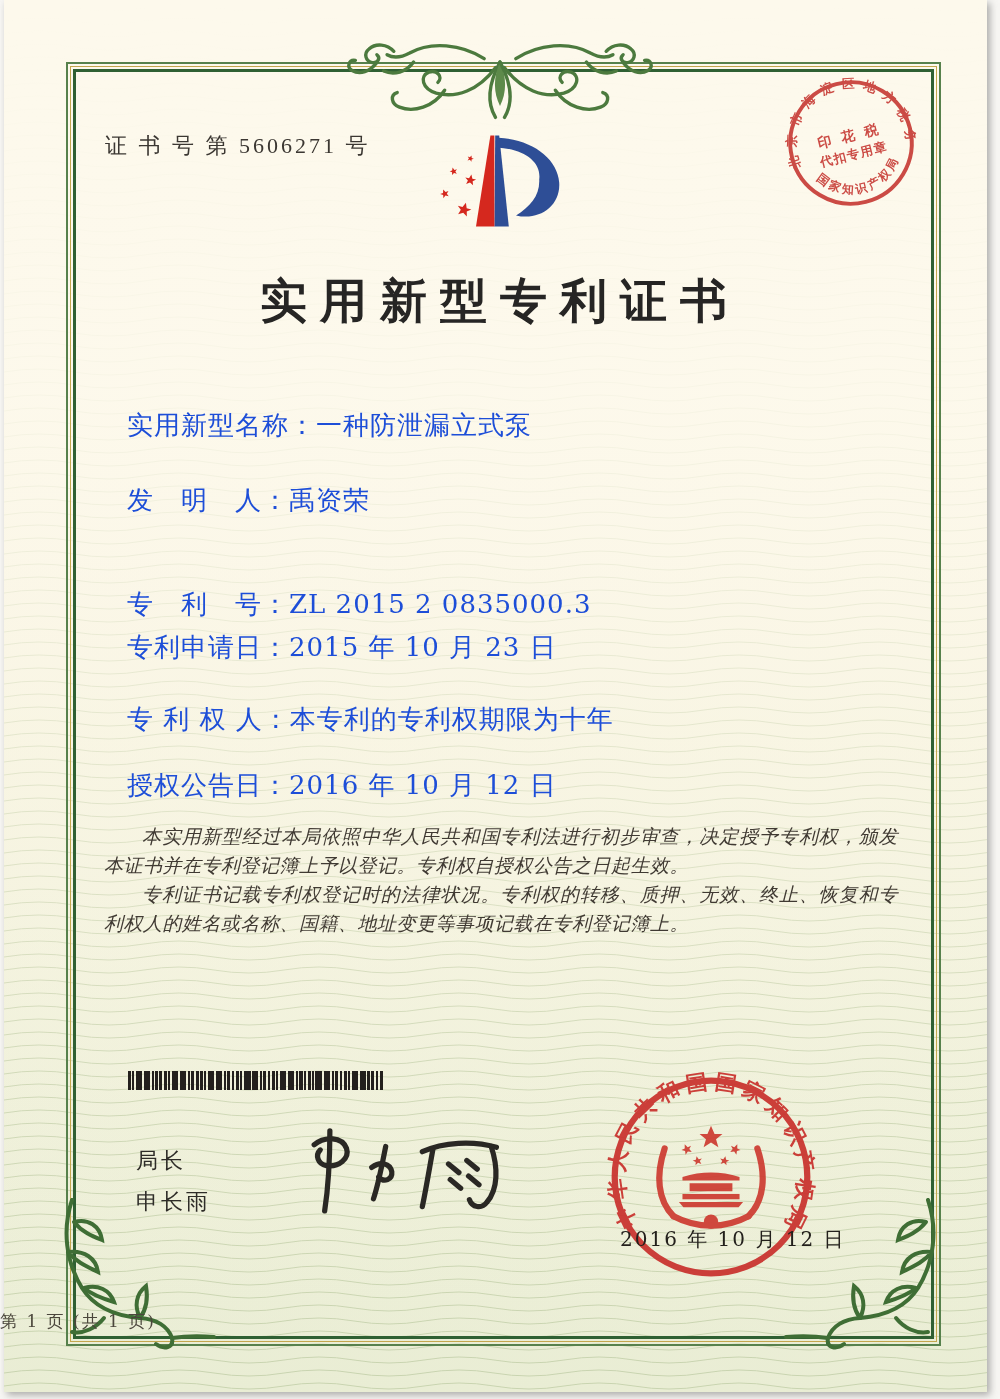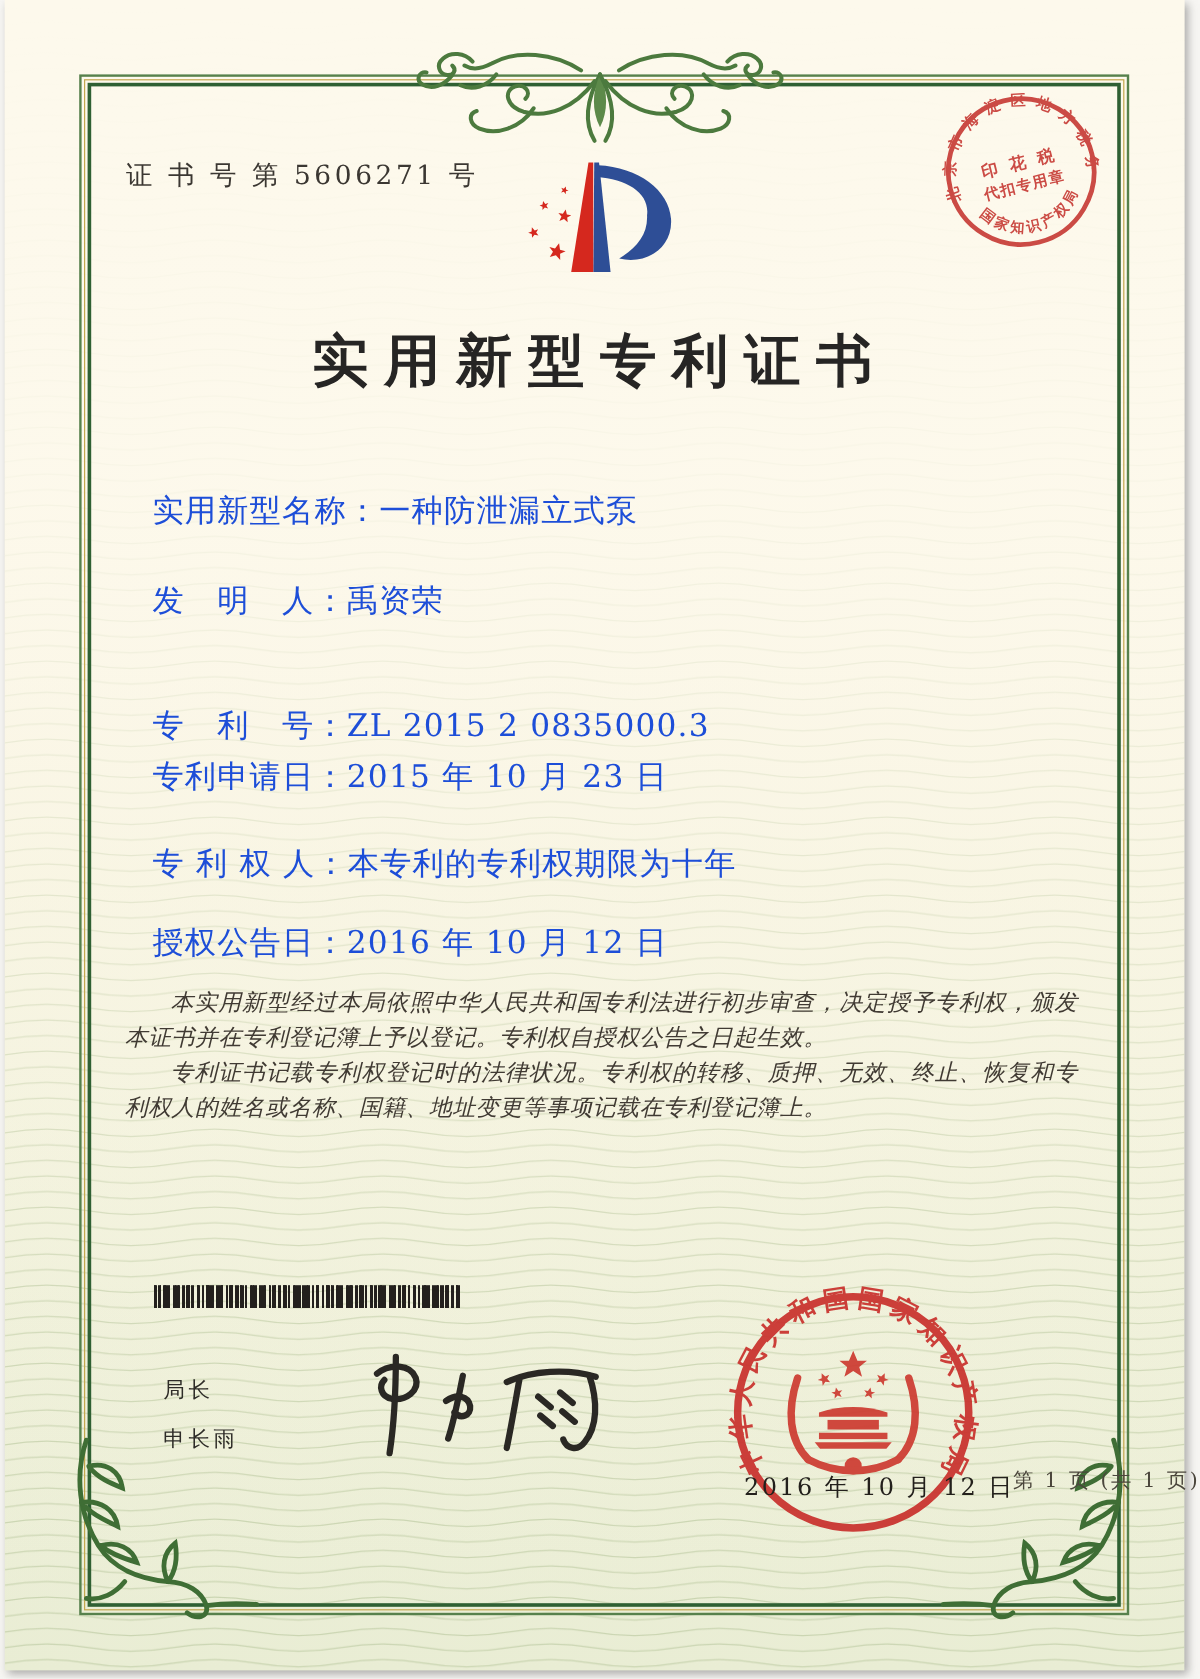--- a/index.html
+++ b/index.html
@@ -16,42 +16,42 @@
   .waves{position:absolute;left:0;top:0;width:100%;height:100%;opacity:.55;}
   .tint{position:absolute;left:0;top:0;width:100%;height:100%;
     background:linear-gradient(180deg,rgba(253,249,236,1) 0%,rgba(253,249,236,.88) 28%,rgba(250,246,229,.5) 52%,rgba(244,243,222,.12) 78%,rgba(240,241,216,0) 100%);}
   .frame-outer{
     position:absolute;left:66px;top:62px;width:875px;height:1284px;
     border:2px solid #57814c;padding:2px;box-sizing:border-box;
   }
   .frame-gold{width:100%;height:100%;border:1px solid #c3a64d;padding:2px;box-sizing:border-box;}
   .frame-inner{width:100%;height:100%;border:3px solid #2f6033;box-sizing:border-box;}
   .abs{position:absolute;}
-  .cert-no{left:105px;top:131px;font-size:22px;letter-spacing:3px;color:#3b3732;}
+  .cert-no{left:105px;top:131px;font-size:22px;letter-spacing:3px;color:#3b3732;font-family:Liberation Serif, serif;}
   .logo{left:412px;top:133px;}
   .title{left:0;width:1000px;top:270px;text-align:center;font-size:47px;font-weight:700;
     letter-spacing:13px;color:#262524;}
   .field{left:127px;font-size:26px;color:#1d4ed8;letter-spacing:1px;white-space:nowrap;}
   .f0{top:408px;} .f1{top:483px;} .f2{top:556px;margin-top:31px;} .f3{top:630px;} .f4{top:702px;} .f5{top:768px;}
   .paras{left:104px;top:822px;width:794px;font-size:19px;line-height:29px;color:#403a33;
     text-align:justify;letter-spacing:.5px;}
   .paras p{margin:0;text-indent:2em;font-style:italic;}
   .barcode{left:128px;top:1071px;width:256px;height:19px;
     background:
       repeating-linear-gradient(90deg,#23201d 0 2px,transparent 2px 4px),
       repeating-linear-gradient(90deg,#23201d 0 3px,transparent 3px 9px),
       repeating-linear-gradient(90deg,transparent 0 5px,#23201d 5px 6px,transparent 6px 13px);}
-  .official{left:136px;font-size:18px;letter-spacing:3px;color:#2e2c28;
+  .official{left:136px;font-size:22px;letter-spacing:3px;color:#2e2c28;
     font-family:"DejaVu Sans","Liberation Sans",sans-serif;}
   .o1{top:1146px;} .o2{top:1187px;font-family:Liberation Mono, monospace;}
   .sig{left:295px;top:1120px;}
   .tax-stamp{left:785px;top:77px;width:132px;height:132px;transform:rotate(-14deg);opacity:.88;}
   .seal{left:604px;top:1070px;width:214px;height:214px;opacity:.92;}
   .seal-date{left:620px;top:1226px;font-size:20px;letter-spacing:2px;color:#23201c;z-index:6;white-space:nowrap;}
-  .footer{left:0;width:1000px;top:1222px;text-align:right;font-size:17px;letter-spacing:2px;color:#4b463c;}
+  .footer{left:0;width:1000px;top:1310px;text-align:left;font-size:17px;letter-spacing:2px;color:#4b463c;}
   .dragons{left:308px;top:27px;width:384px;height:96px;}
   .corner{width:172px;height:152px;}
   .corner-l{left:44px;top:1198px;}
   .corner-r{left:784px;top:1198px;transform:scaleX(-1);}
   svg{display:block;}
 </style>
 </head>
 <body>
 
 <svg width="0" height="0" aria-hidden="true">

